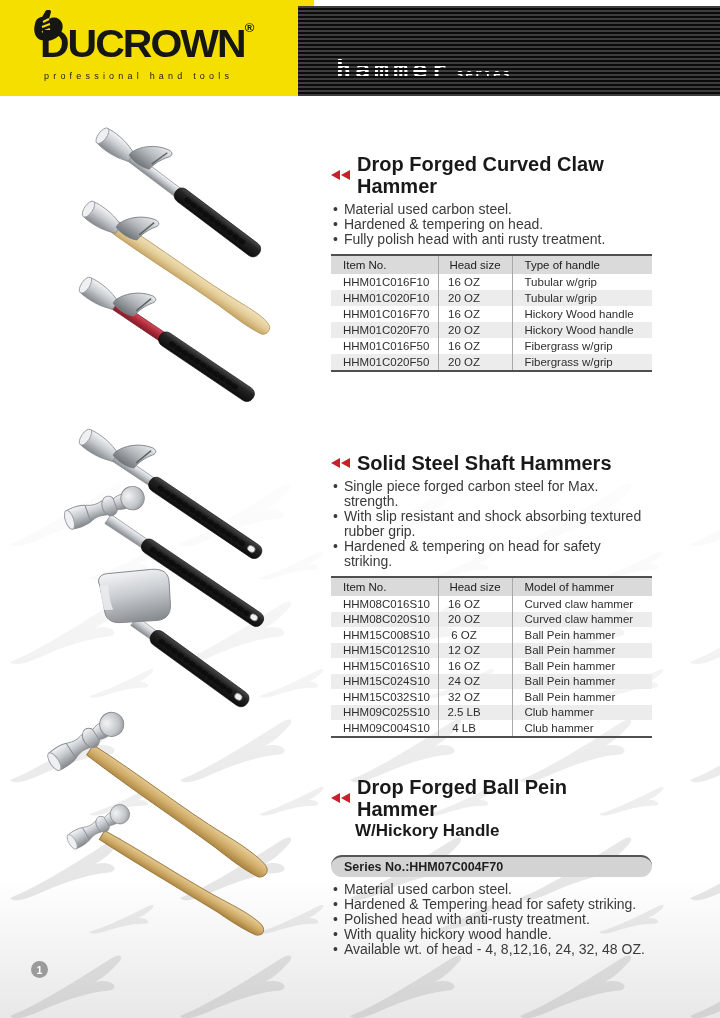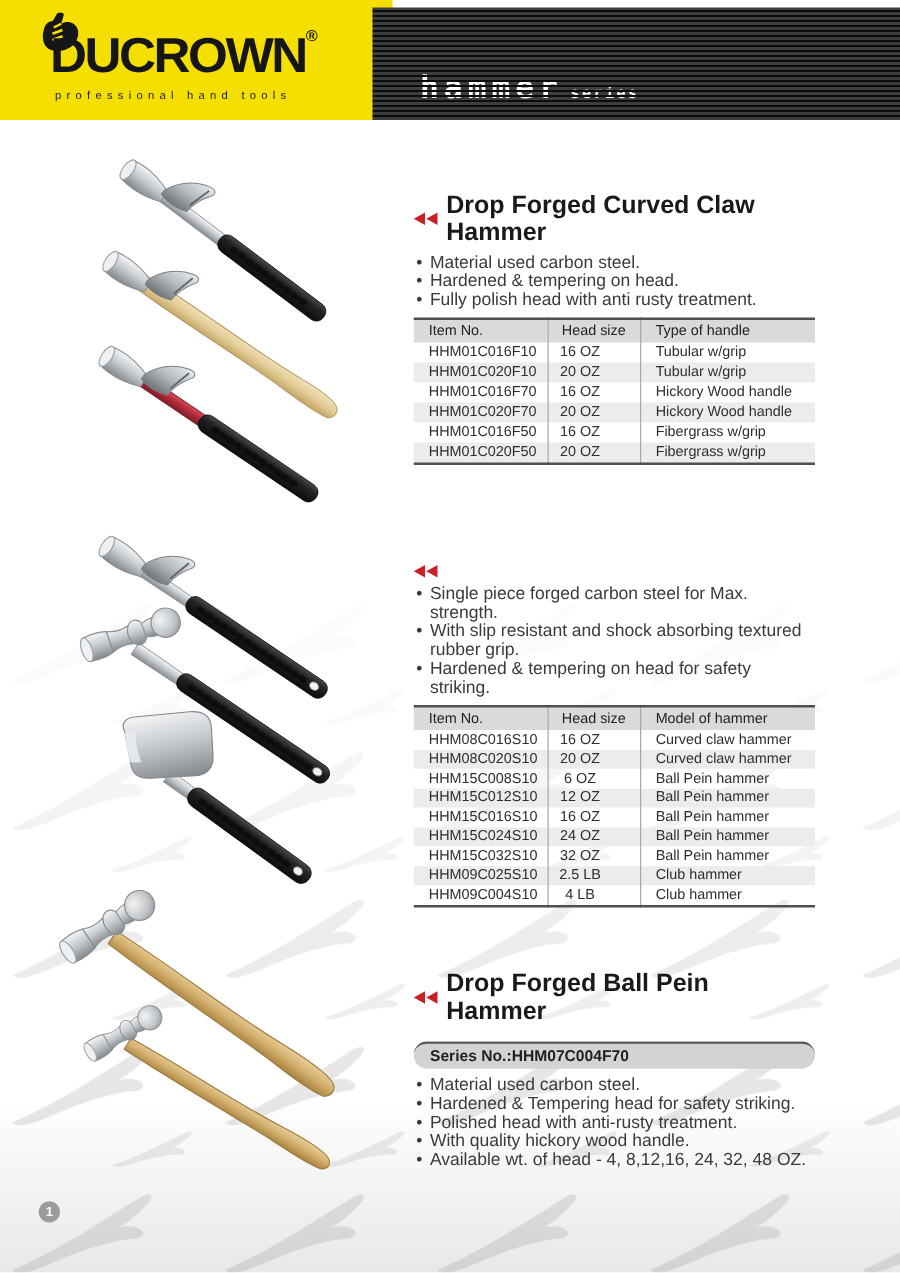--- a/index.html
+++ b/index.html
@@ -271,20 +271,21 @@
     </tbody>
   </table>
 </div>
 
 <div class="layer sec" style="top:452px">
   <div class="sec-title">
     <span class="arrows">
         <span class="tri"></span>
         <span class="tri"></span>
       </span>
+    <span class="txt">Solid Steel Shaft Hammers</span>
   </div>
   <div class="blist">
     <div class="bitem">Single piece forged carbon steel for Max. strength.</div>
     <div class="bitem">With slip resistant and shock absorbing textured rubber grip.</div>
     <div class="bitem">Hardened &amp; tempering on head for safety striking.</div>
   </div>
   <table class="t2">
     <colgroup>
         <col style="width:107px">
         <col style="width:74px">
@@ -348,20 +349,21 @@
 </div>
 
 <div class="layer sec" style="top:776px">
   <div class="sec-title">
     <span class="arrows">
         <span class="tri"></span>
         <span class="tri"></span>
       </span>
     <span class="txt">Drop Forged Ball Pein Hammer</span>
   </div>
+  <div class="title2">W/Hickory Handle</div>
   <div class="series-bar">Series No.:HHM07C004F70</div>
   <div class="blist">
     <div class="bitem">Material used carbon steel.</div>
     <div class="bitem">Hardened &amp; Tempering head for safety striking.</div>
     <div class="bitem">Polished head with anti-rusty treatment.</div>
     <div class="bitem">With quality hickory wood handle.</div>
     <div class="bitem">Available wt. of head - 4, 8,12,16, 24, 32, 48 OZ.</div>
   </div>
 </div>
 

